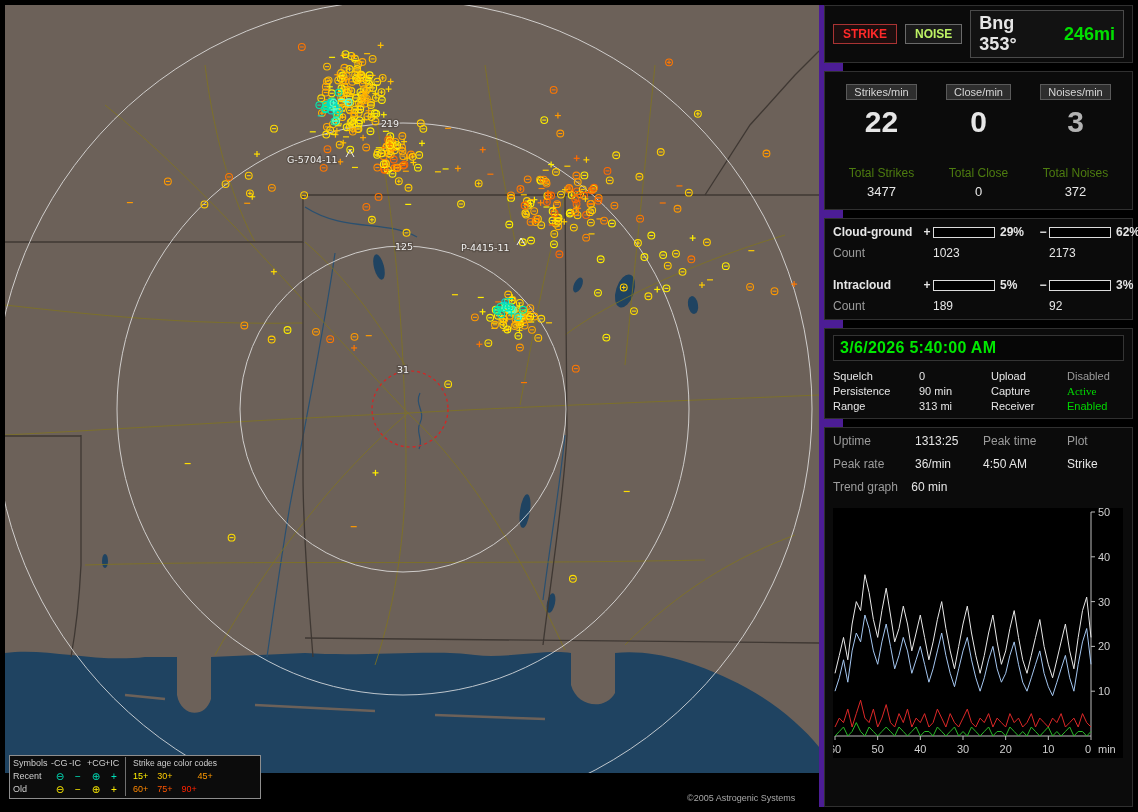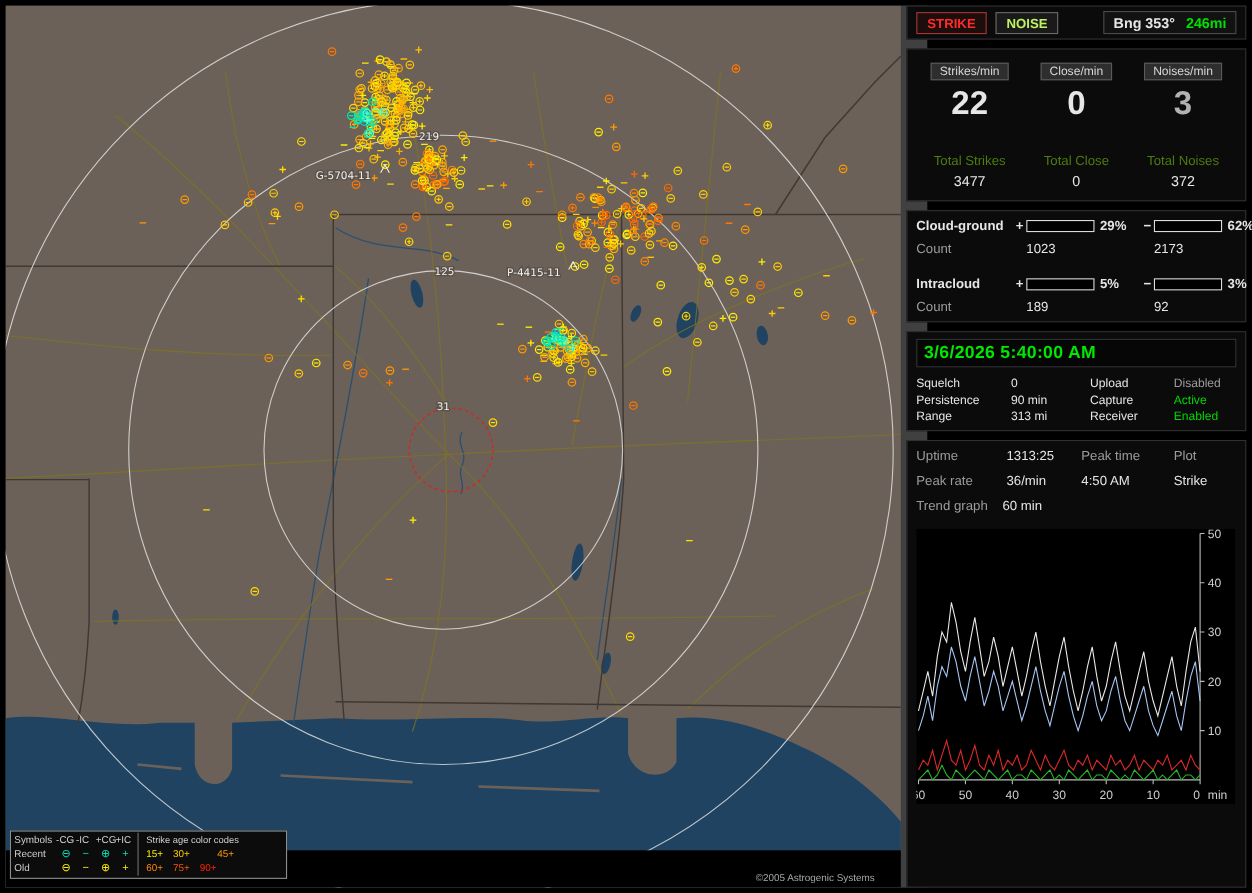--- a/index.html
+++ b/index.html
@@ -1,21 +1,21 @@
 <!DOCTYPE html>
 <html><head>
 <meta charset="utf-8">
 <style>
   *{margin:0;padding:0;box-sizing:border-box}
   html,body{background:#000}
   body{width:1138px;height:812px;overflow:hidden;font-family:"Liberation Sans","DejaVu Sans",sans-serif;color:#e6e6e6}
   .app{position:relative;width:1138px;height:812px;background:#000}
 
   
-  .map-wrap{position:absolute;left:5px;top:5px;width:838px;height:802px;background:#404040;overflow:hidden}
+  .map-wrap{position:absolute;left:5px;top:5px;width:838px;height:802px;background:#4c1d95;overflow:hidden}
   .map-wrap svg{display:block}
   .map-label{font-size:9.5px;fill:#f0f0f0;paint-order:stroke;stroke:#5a5048;stroke-width:2.5px;font-family:"DejaVu Sans",sans-serif}
   .copyright{position:absolute;left:682px;top:788px;font-size:9px;color:#a8a8a8}
 
   
   .legend{position:absolute;left:4px;bottom:8px;width:252px;background:#0c0c0c;border:1px solid #8e8e8e;padding:1px 3px 2px 3px;font-size:9px;line-height:13px;color:#cfcfcf}
   .lg-row{display:grid;grid-template-columns:38px 18px 18px 18px 18px auto;align-items:center}
   .lg-cell{}
   .lg-label{text-align:left}
   .lg-glyph{text-align:center;font-size:10px;line-height:12px}
@@ -25,21 +25,21 @@
   
   .panel{position:absolute;left:824px;top:5px;width:309px;height:802px;display:flex;flex-direction:column;gap:8px}
   .sec{background:#0b0b0b;border:1px solid #303030;padding:6px 8px}
   .dim{color:#9c9c9c}
 
   
   .btnrow{display:flex;align-items:center;gap:8px;padding:4px 8px}
   .btn{font-size:12px;font-weight:bold;padding:2px 9px;background:#1a1a1a;border:1px solid #6a6a6a;cursor:pointer}
   .btn-strike{color:#ff2a2a;border-color:#a33;background:#1d0e0e}
   .btn-noise{color:#bef264}
-  .bng-box{margin-left:auto;display:flex;gap:10px;align-items:center;background:#121212;border:1px solid #4a4a4a;padding:2px 8px;font-size:13px;font-weight:bold}
+  .bng-box{margin-left:auto;display:flex;gap:10px;align-items:center;background:#121212;border:1px solid #4a4a4a;padding:2px 8px;font-size:18px;font-weight:bold}
   .bng-val{color:#00e000}
 
   
   .rates{display:grid;grid-template-columns:1fr 1fr 1fr;text-align:center;row-gap:2px;padding-top:4px}
   .chip{display:inline-block;font-size:11px;color:#d6d6d6;background:#2e2e2e;border:1px solid #5a5a5a;padding:1px 7px;margin-bottom:6px}
   .bignum{font-size:30px;font-weight:bold;line-height:32px}
   .bignum.gray{color:#b2b2b2}
   .tot-label{font-size:12px;color:#4d7c0f;margin-top:28px}
   .tot-val{font-size:13px;margin-top:4px;margin-bottom:4px}
 
@@ -2366,21 +2366,21 @@
       <span class="datetime">3/6/2026 5:40:00 AM</span>
       <div class="set-grid">
         <span>Squelch</span>
         <span>0</span>
         <span>Upload</span>
         <span style="color: rgb(156, 156, 156);">Disabled</span>
 
         <span>Persistence</span>
         <span>90 min</span>
         <span>Capture</span>
-        <span style="color: rgb(0, 216, 0);">Active</span>
+        <span style="color: rgb(0, 216, 0); font-family: Liberation Serif, serif;">Active</span>
 
         <span>Range</span>
         <span>313 mi</span>
         <span>Receiver</span>
         <span style="color: rgb(0, 216, 0);">Enabled</span>
       </div>
     </div>
 
     <div class="sec" style="flex:1">
       <div class="stats-grid">

